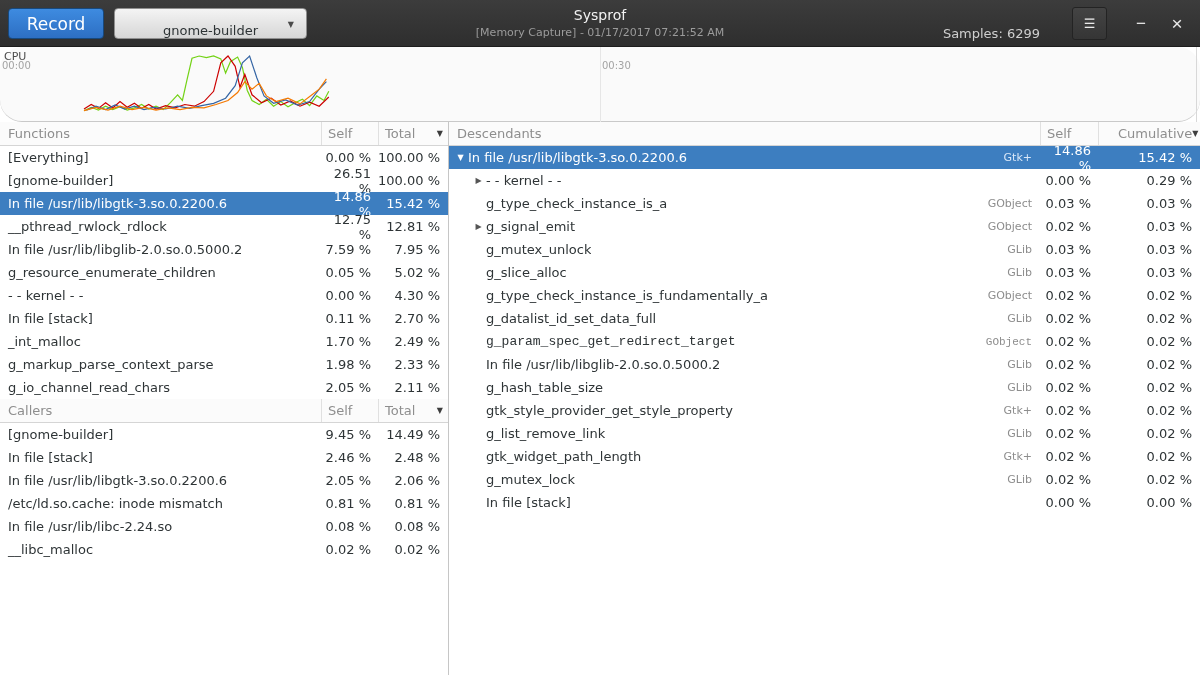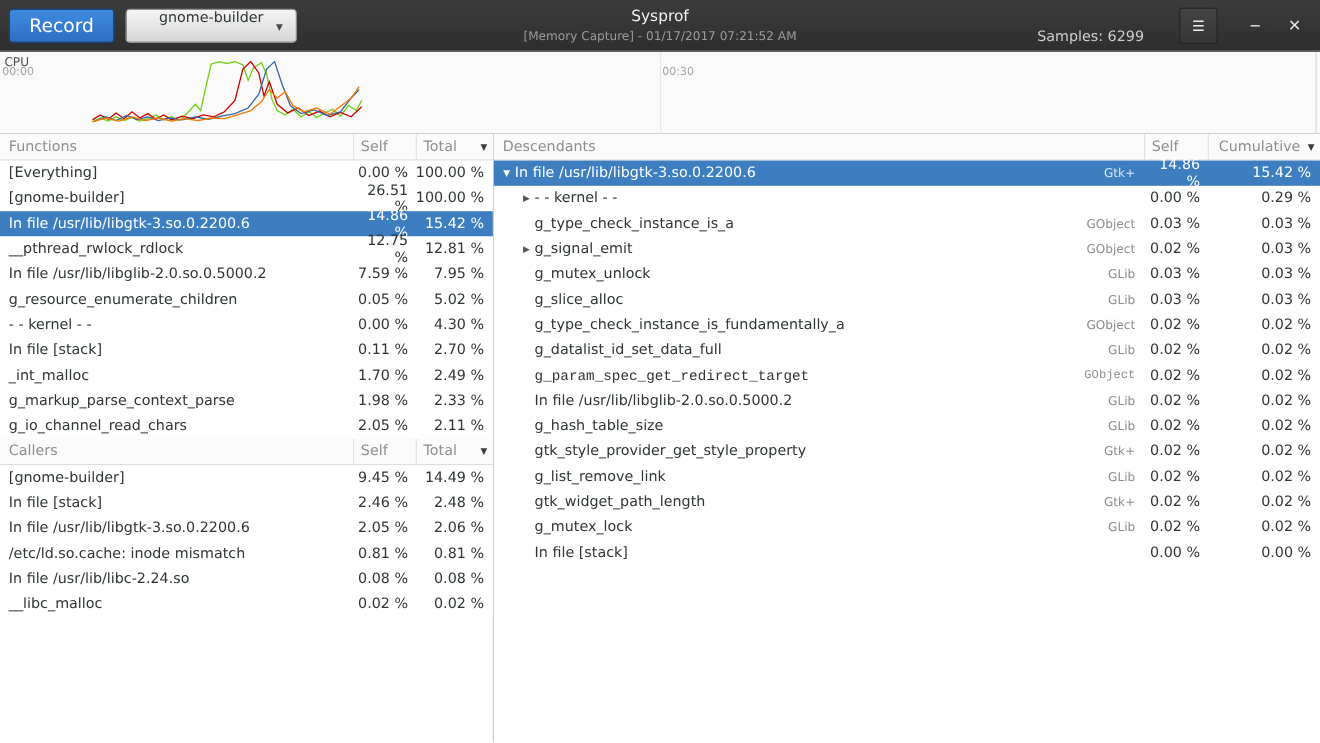--- a/index.html
+++ b/index.html
@@ -6,56 +6,56 @@
   html,body{width:1200px;height:675px;}
   body{font-family:"DejaVu Sans","Liberation Sans",sans-serif;font-size:13px;color:#2e3436;background:#fff;position:relative;overflow:hidden;}
 
   
   .headerbar{position:absolute;top:0;left:0;width:1200px;height:47px;
     background:linear-gradient(var(--header_top,#3c3c3c),var(--header_bottom,#2e2e2e));
     border-bottom:1px solid #1d1d1d;z-index:5;}
   .record-btn{position:absolute;left:8px;top:8px;width:96px;height:31px;border:1px solid #17497e;border-radius:4px;
     background:linear-gradient(var(--record_top,#3e8be0),var(--record_bottom,#2d6fc3));
     color:#fff;font:inherit;font-size:17px;cursor:pointer;}
-  .target-btn{position:absolute;left:114px;top:8px;width:156px;height:31px;border:1px solid #8f8f8f;border-radius:4px;
+  .target-btn{position:absolute;left:114px;top:8px;width:193px;height:31px;border:1px solid #8f8f8f;border-radius:4px;
     background:linear-gradient(#f4f4f4,#d6d6d6);color:#2e3436;font:inherit;font-size:13px;
-    display:flex;align-items:flex-start;justify-content:center;cursor:pointer;}
+    display:flex;align-items:flex-end;justify-content:center;cursor:pointer;}
   .dd-arrow{position:absolute;right:12px;top:11px;font-size:8px;color:#4a4a4a;}
   .title-box{position:absolute;left:330px;right:330px;top:7px;text-align:center;pointer-events:none;}
   .title{color:#f2f2f2;font-size:14px;}
   .subtitle{color:#9b9b9b;font-size:11px;margin-top:3px;}
   .samples{position:absolute;right:160px;top:26px;color:#cfcfcf;font-size:13px;}
   .menu-btn{position:absolute;right:93px;top:7px;width:35px;height:33px;border:1px solid #232323;border-radius:3px;
     background:linear-gradient(#444,#353535);color:#eaeaea;font-size:13px;cursor:pointer;}
   .win-btn{position:absolute;top:0;height:47px;border:none;background:transparent;color:#e8e8e8;cursor:pointer;}
   .win-min{right:44px;width:30px;font-size:17px;}
   .win-close{right:8px;width:30px;font-size:19px;}
 
   
-  .cpu-area{position:absolute;top:47px;left:0;width:1200px;height:75px;background:#fafafa;border-bottom:1px solid #c9c9c9;}
+  .cpu-area{position:absolute;top:47px;left:0;width:1200px;height:75px;background:#fafafa;border-bottom:1px solid #c9c9c9;border-radius:22px;}
   .cpu-area svg{position:absolute;left:0;top:0;width:1200px;height:75px;}
   .grid-mid{position:absolute;left:600px;top:0;width:1px;height:75px;background:#e6e6e6;}
   .grid-end{position:absolute;right:3px;top:0;width:1px;height:75px;background:#d8d8d8;}
   .cpu-label{position:absolute;left:4px;top:3px;font-size:11px;color:#4d4d4d;}
   .time{position:absolute;top:13px;font-size:10px;color:#a3a3a3;}
   .t0{left:2px;}
   .t30{left:602px;}
 
   
   .main{position:absolute;top:122px;left:0;width:1200px;height:553px;display:flex;background:#fff;}
   .left-pane{width:449px;border-right:1px solid #c6c6c6;}
   .right-pane{flex:1;}
   .thead{display:flex;height:24px;background:#fbfbfb;border-bottom:1px solid #d5d5d5;color:#8e8e8e;align-items:stretch;}
   .hc{display:flex;align-items:center;font-size:13px;cursor:pointer;}
   .hc.hname{flex:1;padding-left:8px;}
   .hc.bordered{border-left:1px solid #e0e0e0;}
   .hc.self{width:57px;padding-left:6px;}
   .hc.total{width:70px;padding-left:6px;}
   .hc.rself{width:58px;padding-left:6px;}
-  .hc.rcum{width:102px;padding-left:9px;}
+  .hc.rcum{width:102px;padding-left:19px;}
   .sort{margin-left:auto;margin-right:5px;font-size:8px;color:#3c3c3c;}
 
   .trow{display:flex;height:23px;align-items:center;background:#fff;cursor:default;}
   .trow.sel{background:var(--selection,#3d7ec0);color:#fff;}
   .cell.cname{flex:1;padding-left:8px;white-space:nowrap;overflow:hidden;}
   .num{text-align:right;font-size:13px;flex:none;}
   .cself{width:57px;padding-right:7px;}
   .ctotal{width:70px;padding-right:8px;}
 
   .dname{flex:1;display:flex;align-items:center;white-space:nowrap;overflow:hidden;}

